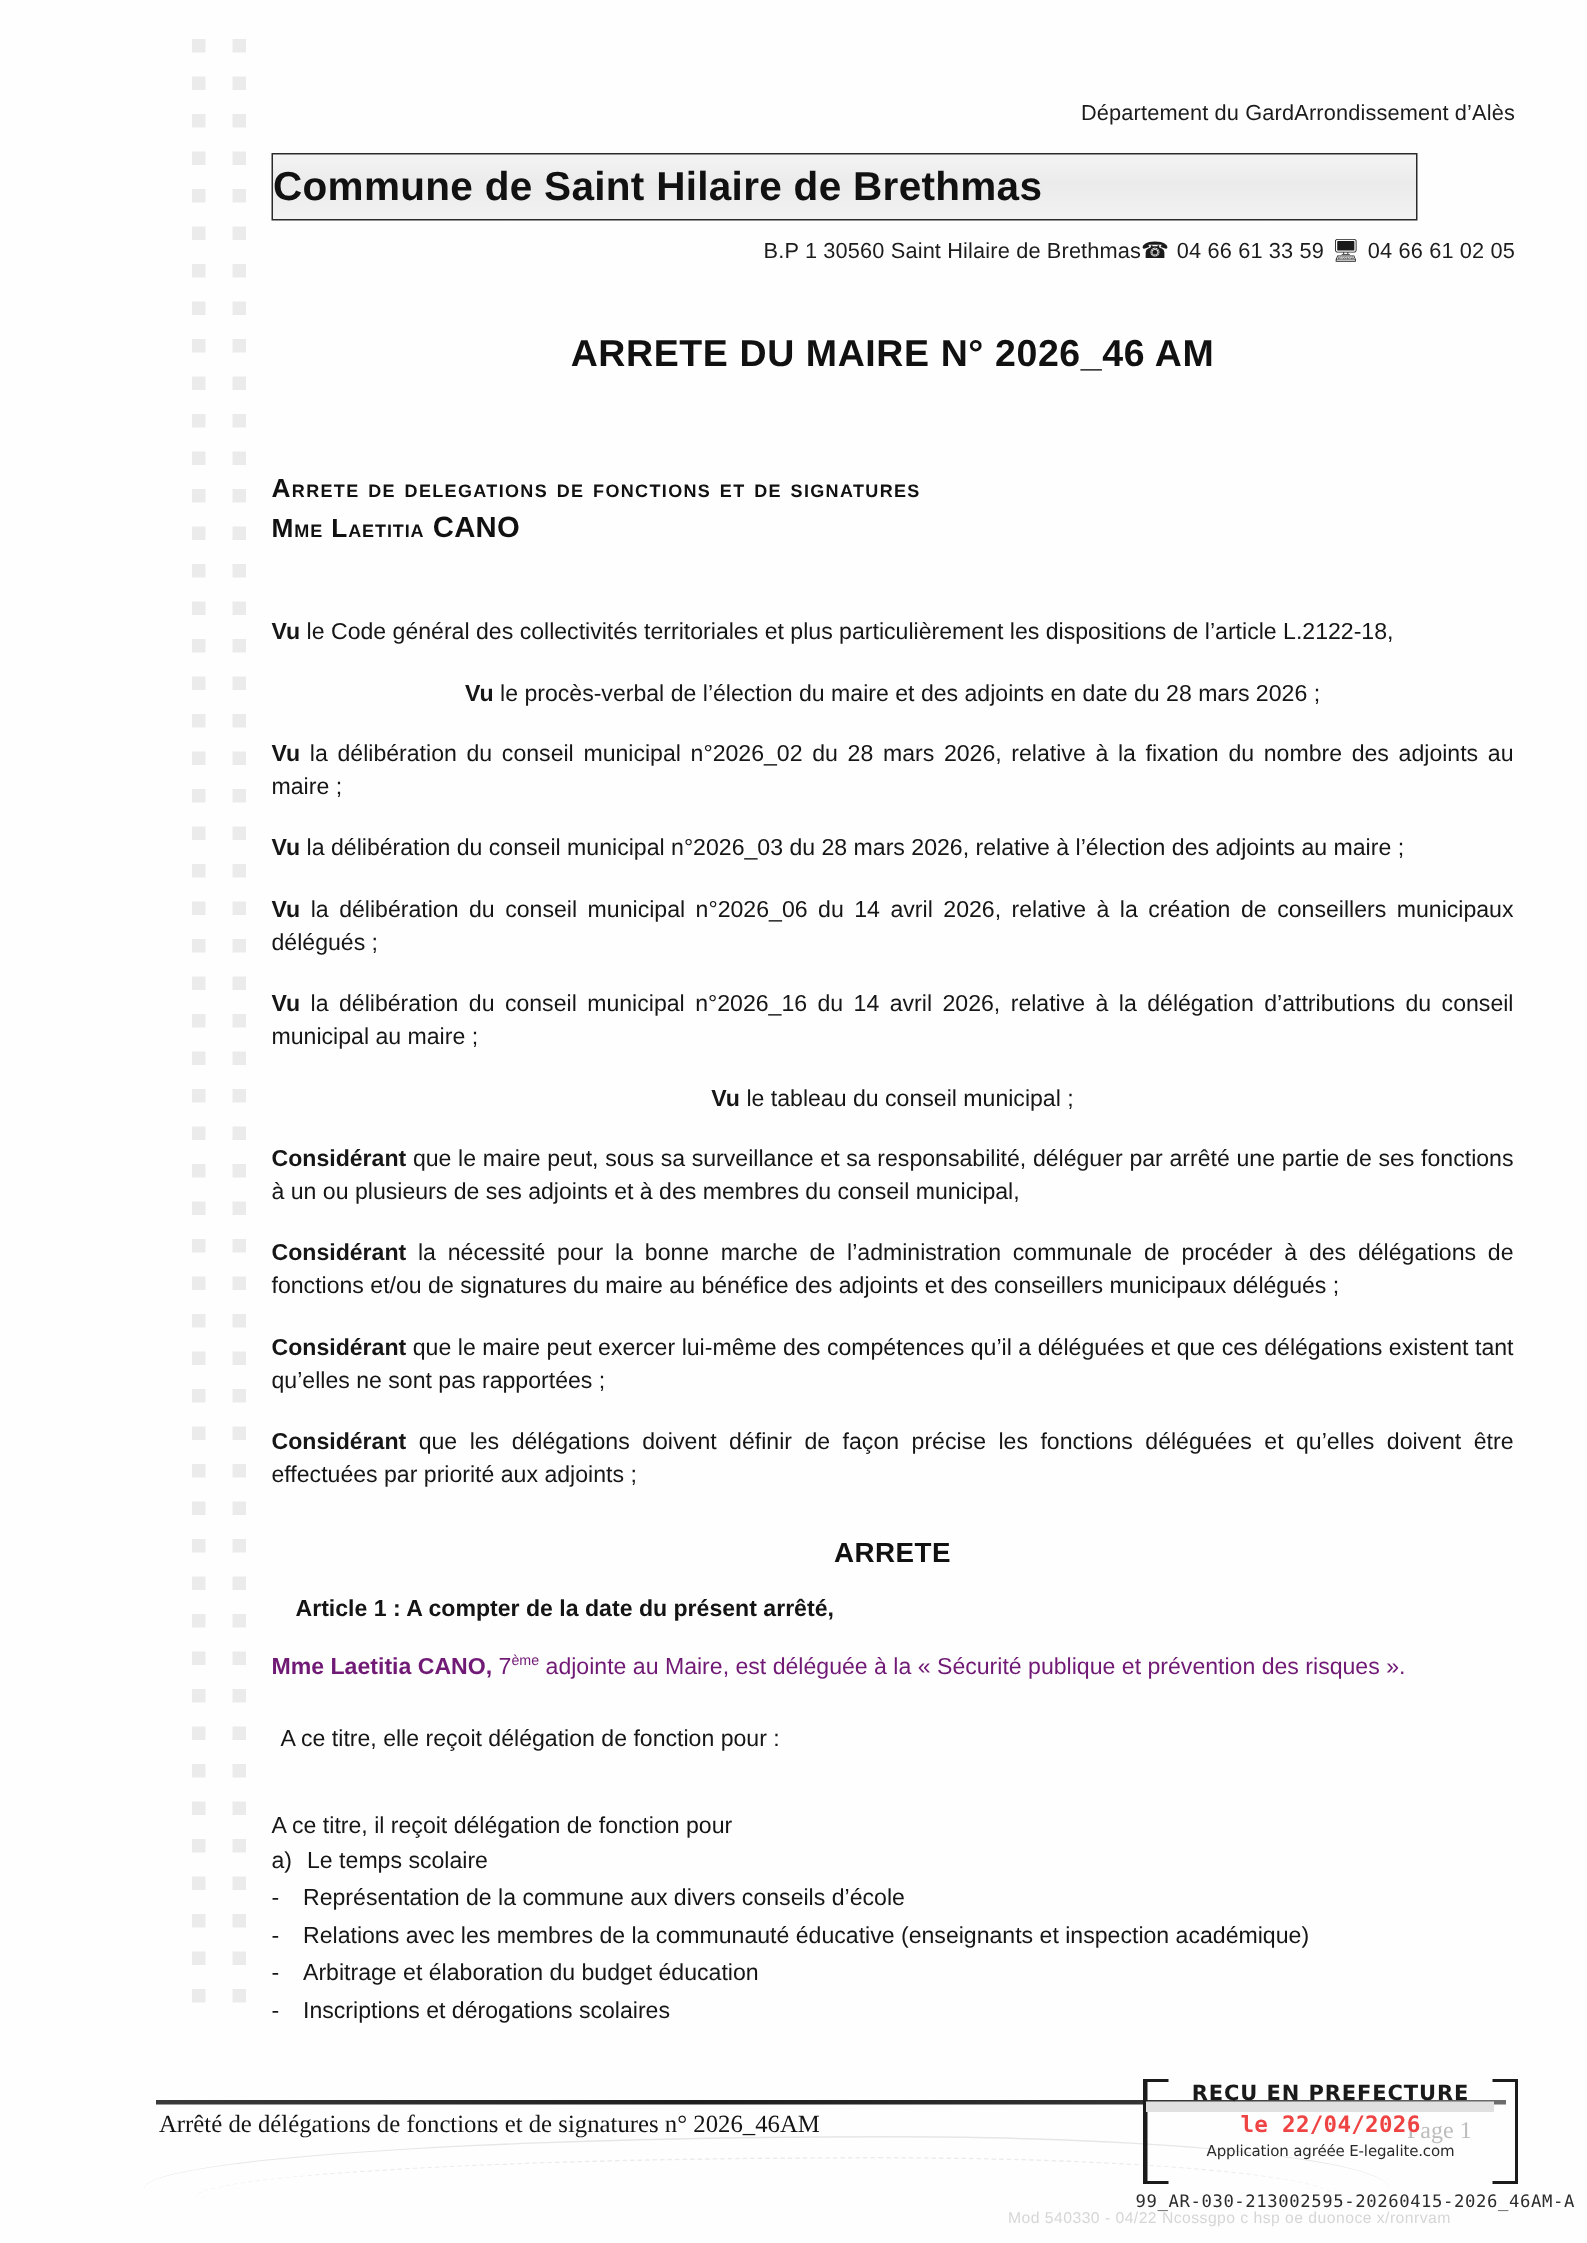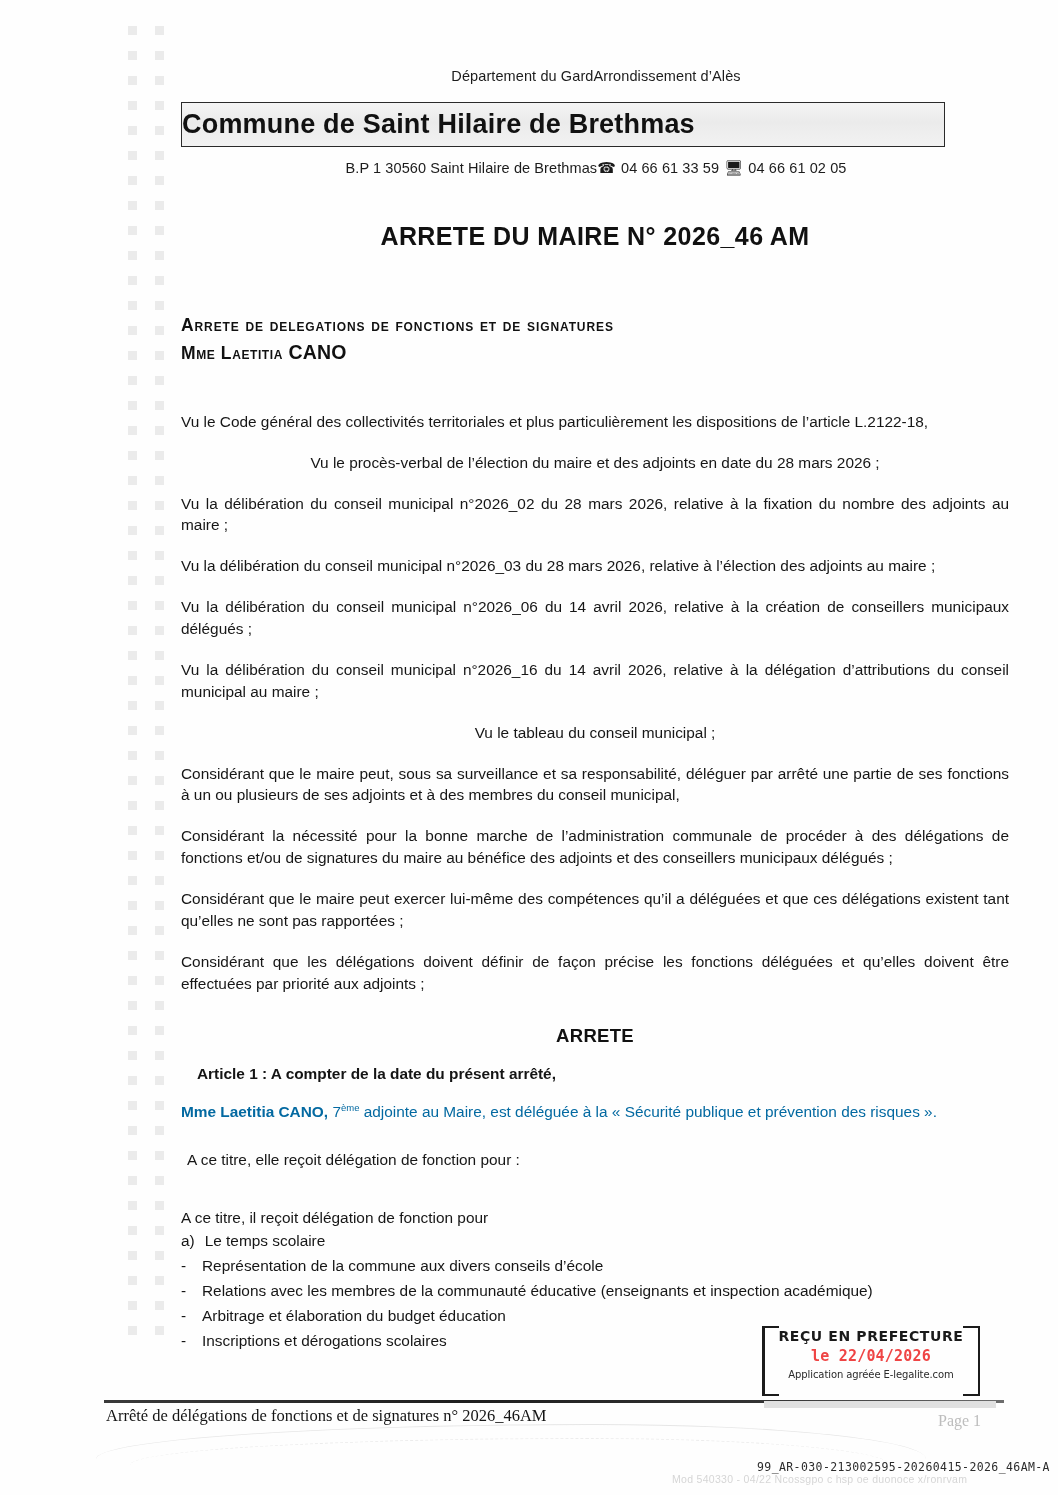--- a/index.html
+++ b/index.html
@@ -34,21 +34,21 @@
     background: #ebebeb;
     margin-bottom: 16px;
   }
 
   
   .hdr-row {
     position: absolute;
     left: 182px;
     right: 48px;
     display: flex;
-    justify-content: center;
+    justify-content: flex-end;
     align-items: baseline;
     font-size: 14.5px;
     color: #1c1c1c;
     letter-spacing: .1px;
   }
   .hdr-top { top: 68px; }
   .hdr-bot { top: 160px; }
 
   .commune-box {
     position: absolute;
@@ -120,21 +120,21 @@
     letter-spacing: .2px;
   }
 
   p.para {
     margin: 0 0 19px 0;
     font-size: 15.4px;
     line-height: 1.42;
     text-align: justify;
     color: #161616;
   }
-  p.para .lead { font-weight: normal; }
+  p.para .lead { font-weight: bold; }
   p.para.nojust { text-align: center; }
 
   .arrete-head {
     text-align: center;
     font-size: 18.5px;
     font-weight: bold;
     letter-spacing: .3px;
     margin: 30px 0 12px 0;
     color: #111;
   }
@@ -143,21 +143,21 @@
     font-weight: bold;
     line-height: 1.45;
     margin: 16px;
     color: #141414;
   }
   .art-body {
     font-size: 15.4px;
     line-height: 1.45;
     margin: 16px 0 26px 0;
     text-align: left;
-    color: #0369a1;
+    color: #701a75;
   }
   .art-body .nm { font-weight: bold; }
   .art-body sup { font-size: 9.5px; vertical-align: super; }
 
   .indent-line {
     font-size: 15.4px;
     line-height: 1.45;
     margin: 0 0 34px 6px;
     color: #161616;
   }
@@ -232,22 +232,22 @@
     width: 760px;
     height: 26px;
     border-top: 1px dashed #ececec;
     border-radius: 60% 40% 0 0 / 100% 100% 0 0;
   }
 
   
   .stamp {
     position: absolute;
     left: 762px;
-    top: 1326px;
-    width: 218px;
+    top: 1386px;
+    width: 250px;
     height: 70px;
     box-sizing: border-box;
     padding-left: 23px;
   }
   .stamp .corner {
     position: absolute;
     width: 15px;
     height: 15px;
     border-color: #1b1b1b;
     border-style: solid;

